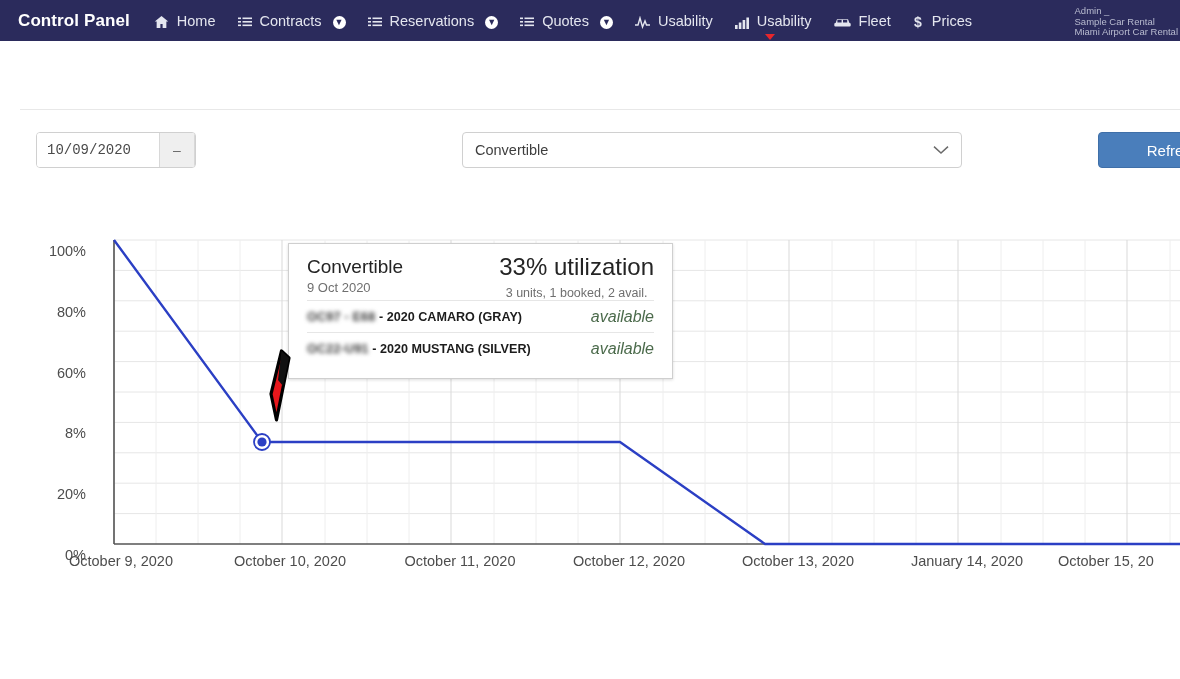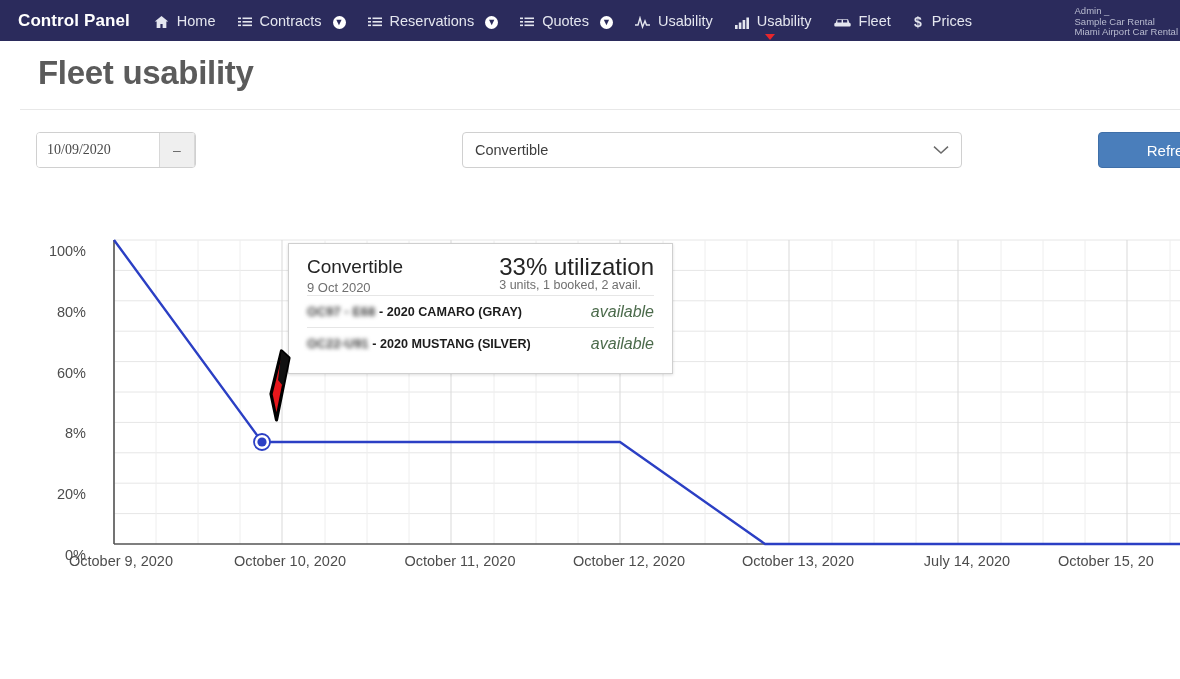--- a/index.html
+++ b/index.html
@@ -65,21 +65,21 @@
   .filterbar { position:absolute; left:0; top:132px; width:1180px; height:38px; }
   .daterange {
     position:absolute; left: 36px; top: 0;
     display:flex; height:36px;
     border:1px solid #d0d0d0; border-radius: 4px; background:#fff;
     overflow:hidden;
   }
   .daterange input {
     border:none; outline:none; height: 34px; width: 122px;
     font-size: 14px; color:#4a4a4a; padding: 0 10px;
-    font-family:Liberation Serif, serif; background:#fff;
+    font-family:Liberation Mono, monospace; background:#fff;
   }
   .dash-sep {
     width: 36px; height:34px; background:#efefef;
     border-left:1px solid #d8d8d8; border-right:1px solid #d8d8d8;
     display:flex;align-items:center;justify-content:center;
     color:#6d6d6d; font-size:14px;
   }
   .selectwrap {
     position:absolute; left: 462px; top:0; width: 500px; height:36px;
     border:1px solid #d0d0d0; border-radius:4px; background:#fff;
@@ -109,21 +109,21 @@
   .tooltip {
     position:absolute; left: 288px; top: 243px; width: 385px;
     background:#ffffff; border:1px solid #cfcfcf;
     box-shadow: 0 1px 3px rgba(0,0,0,.14);
     padding: 12px 18px 14px 18px;
   }
   .tt-head { display:flex; justify-content:space-between; align-items:flex-start; }
   .tt-title { font-size: 19px; color:#242424; line-height: 22px; }
   .tt-sub { font-size: 13px; color:#6f6f6f; margin-top: 2px; }
   .tt-util { font-size: 24px; color:#242424; line-height:22px; text-align:right; }
-  .tt-units { font-size: 12.5px; color:#6f6f6f; margin-top:0; text-align:left; }
+  .tt-units { font-size: 12.5px; color:#6f6f6f; margin-top:8px; text-align:center; }
   .tt-row {
     display:flex; justify-content:space-between; align-items:center;
     border-top:1px solid #e6e6e6; padding: 7px 0 6px 0;
     font-size: 12.6px; font-weight:bold; color:#1c1c1c;
   }
   .tt-row:first-of-type { margin-top: 9px; }
   .tt-status { font-size: 16px; font-style: italic; font-weight: normal; color:#4c6b4c; }
   .tt-status.redacted {
     color:#a9c3e4; font-weight:bold; font-style:normal;
     filter: blur(2.2px); opacity:.85;
@@ -250,21 +250,20 @@
       <span class="lbl">Prices</span>
     </div>
 
     <div class="user-block">
       <div>Admin _</div>
       <div>Sample Car Rental</div>
       <div>Miami Airport Car Rental</div>
     </div>
   </div>
 
-  <div class="page-title">Fleet usability</div>
   <div class="hr-under-title"></div>
 
   <div class="filterbar">
     <div class="daterange">
       <input type="text" value="10/09/2020" style="">
       <div class="dash-sep">–</div>
     </div>
 
     <div class="selectwrap">
       <span class="val">Convertible</span>
@@ -342,21 +341,21 @@
     <div class="ylabel" style="top:422.4px">8%</div>
     <div class="ylabel" style="top:483.2px">20%</div>
     <div class="ylabel" style="top:544px">0%</div>
   </div>
 
   <div class="xlabel" style="left:44px;  width:154px">October 9, 2020</div>
   <div class="xlabel" style="left:212px; width:156px">October 10, 2020</div>
   <div class="xlabel" style="left:382px; width:156px">October 11, 2020</div>
   <div class="xlabel" style="left:551px; width:156px">October 12, 2020</div>
   <div class="xlabel" style="left:720px; width:156px">October 13, 2020</div>
-  <div class="xlabel" style="left:889px; width:156px">July 14, 2020</div>
+  <div class="xlabel" style="left:889px; width:156px">January 14, 2020</div>
   <div class="xlabel" style="left:1058px;width:156px;text-align:left">October 15, 20</div>
 
   <div class="tooltip">
     <div class="tt-head">
       <div>
         <div class="tt-title">Convertible</div>
         <div class="tt-sub">9 Oct 2020</div>
       </div>
       <div>
         <div class="tt-util">33% utilization</div>

